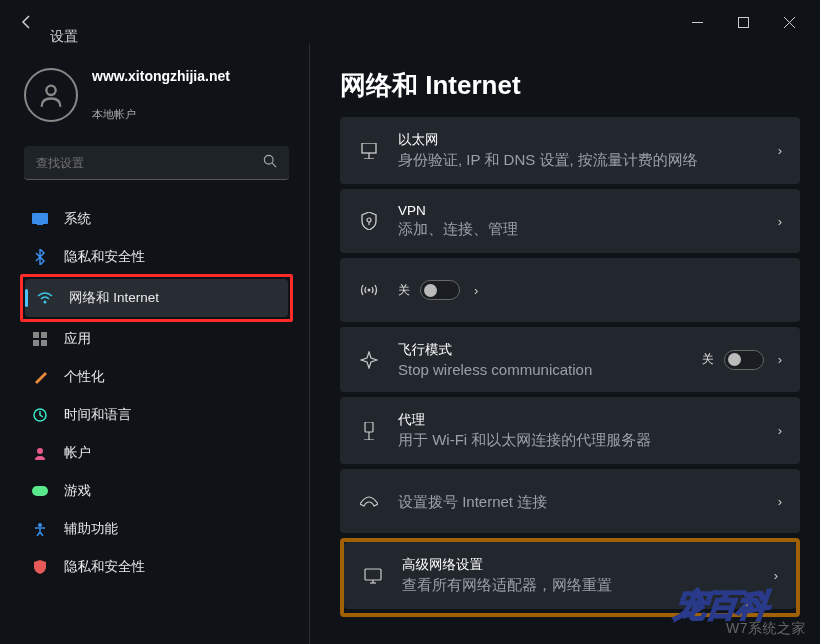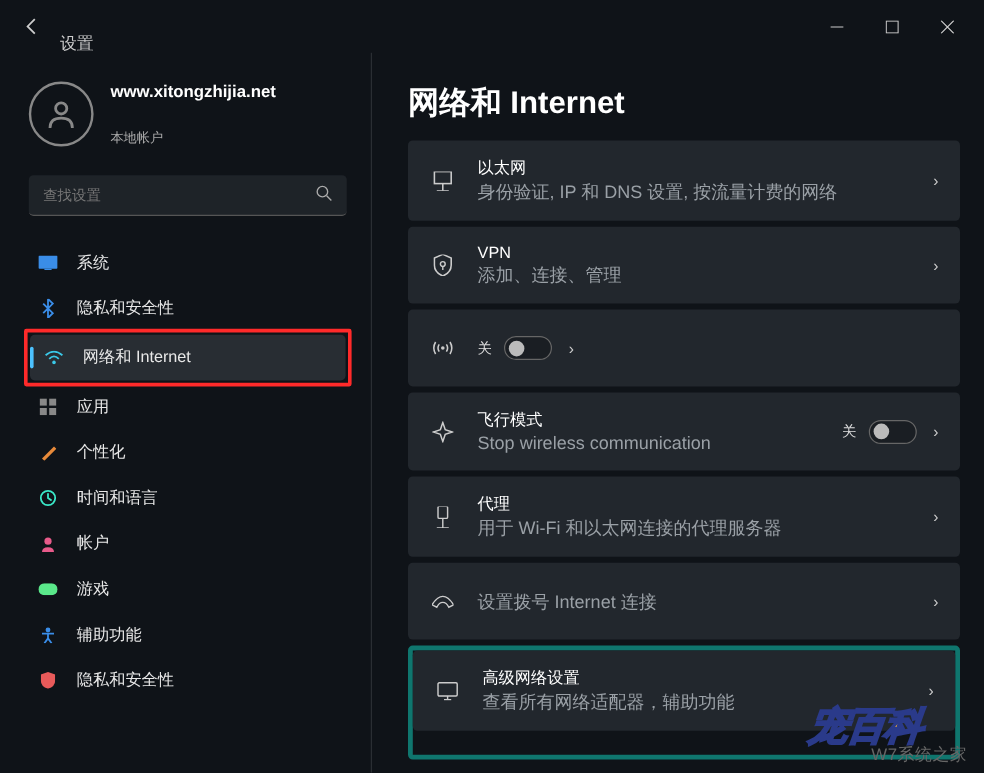--- a/index.html
+++ b/index.html
@@ -192,23 +192,23 @@
       height: 13px;
       background: #bbb;
       border-radius: 50%;
     }
     .chev {
       color: #ccc;
       margin-left: 14px;
       font-size: 13px;
     }
     .card-wrap-highlight {
-      border: 4px solid #0f766e;
+      border: 4px solid #a16207;
       border-radius: 4px;
-      padding-bottom: 20px;
+      padding-bottom: 4px;
     }
     .card-wrap-highlight .card { margin-bottom: 0; }
     .watermark {
       position: absolute;
       right: 14px;
       bottom: 6px;
       font-size: 14px;
       color: #666;
       letter-spacing: 0.5px;
     }
@@ -473,21 +473,21 @@
       <div class="card">
         <div class="card-icon">
             <svg width="18" height="16" viewBox="0 0 18 16">
               <rect x="1" y="1" width="16" height="11" rx="1" stroke="#ccc" fill="none" stroke-width="1.2"></rect>
               <line x1="6" y1="15" x2="12" y2="15" stroke="#ccc" stroke-width="1.2"></line>
               <line x1="9" y1="12" x2="9" y2="15" stroke="#ccc" stroke-width="1.2"></line>
             </svg>
           </div>
         <div class="card-body">
           <div class="card-title">高级网络设置</div>
-          <div class="card-sub">查看所有网络适配器，辅助功能</div>
+          <div class="card-sub">查看所有网络适配器，网络重置</div>
         </div>
         <span class="chev">›</span>
       </div>
     </div>
 
   </div>
 </div>
 
 <div class="stamp">宠百科</div>
 <div class="watermark">W7系统之家</div>

